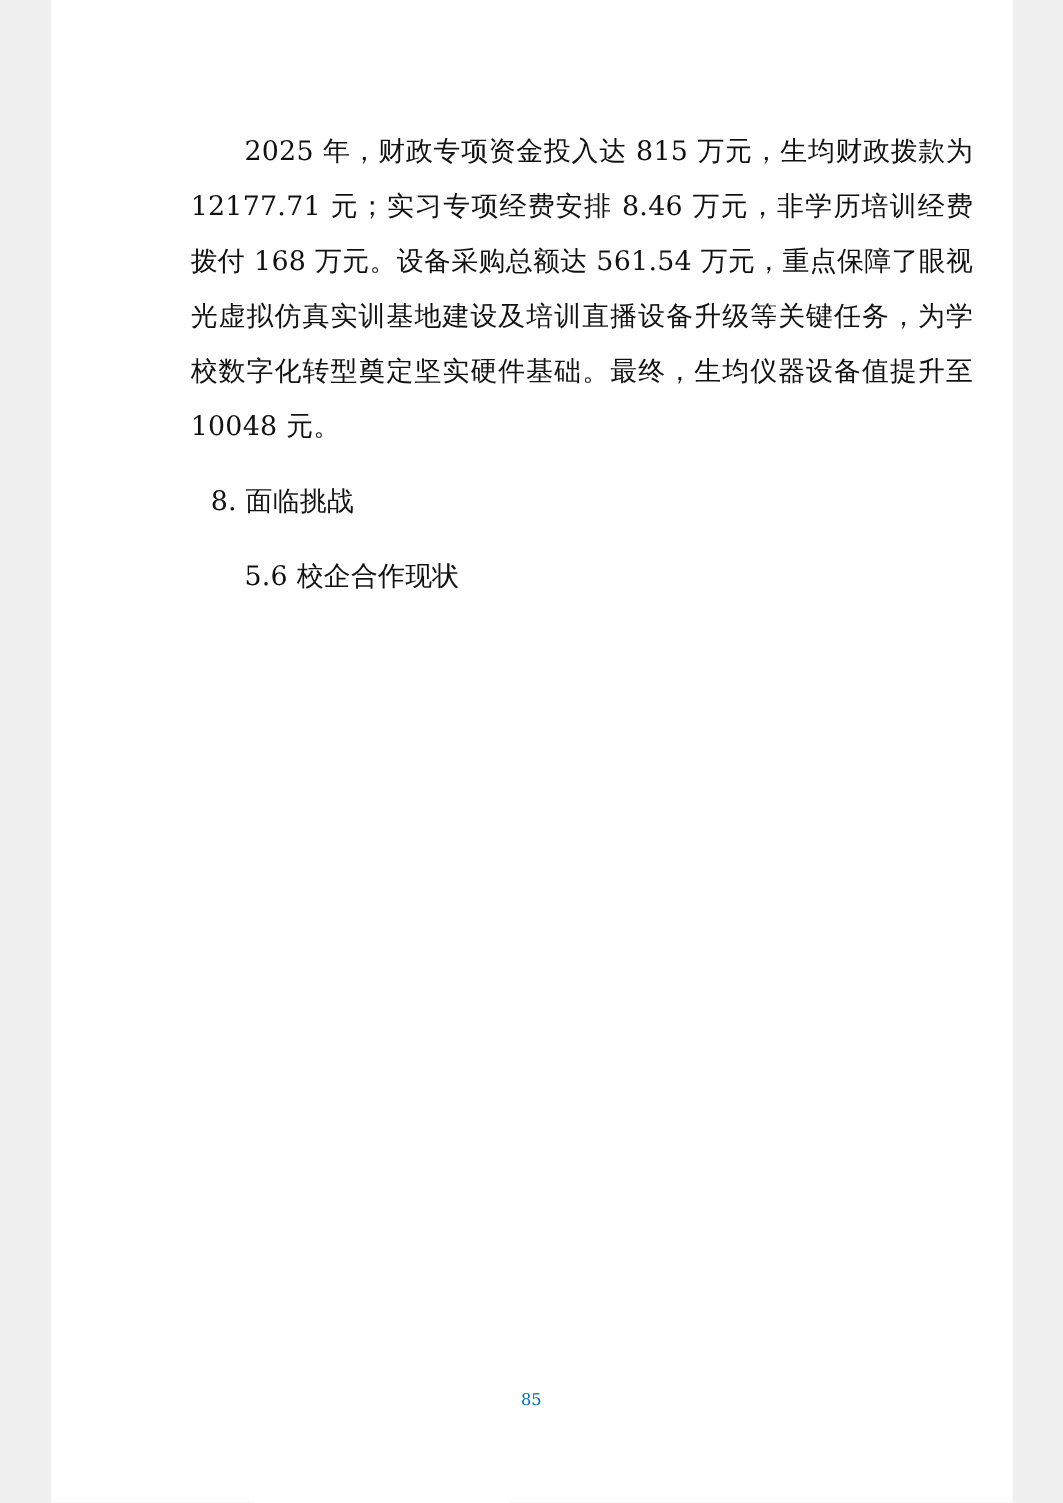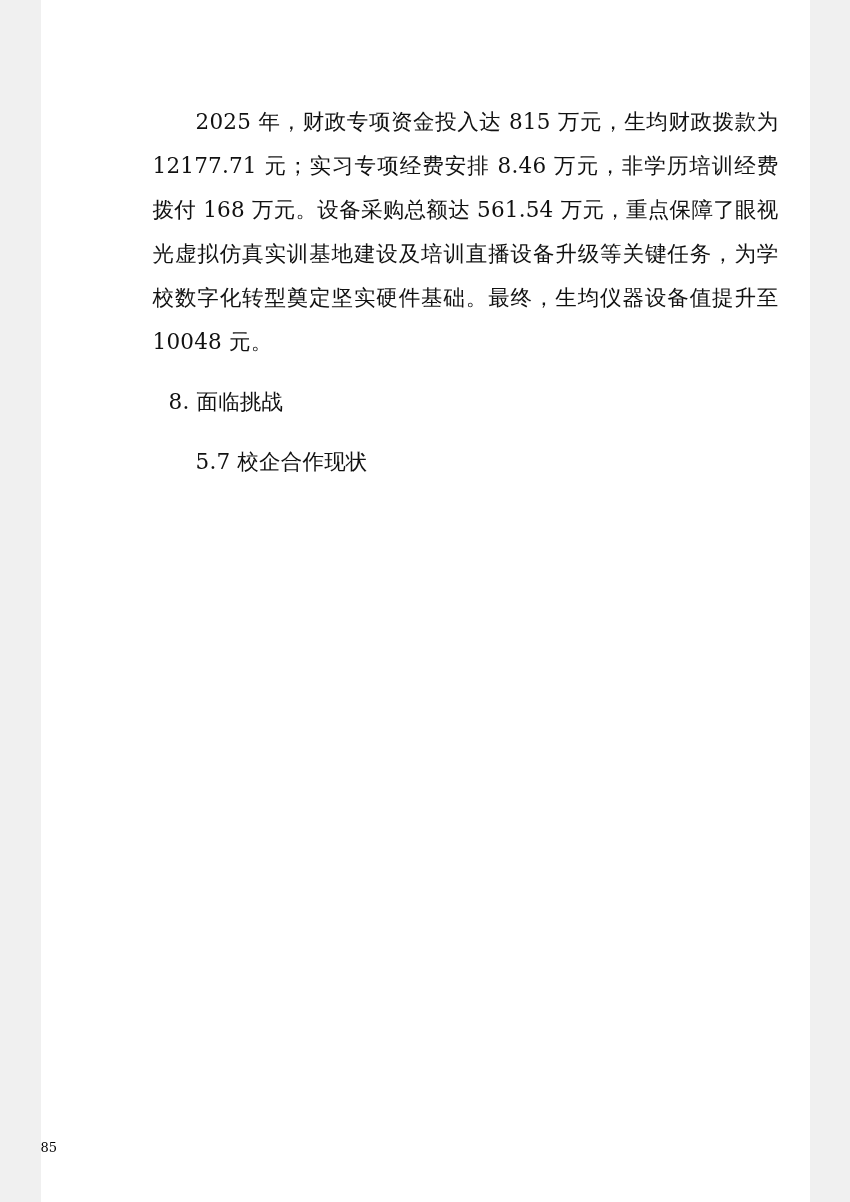--- a/index.html
+++ b/index.html
@@ -54,38 +54,38 @@
     font-size: 21.5px;
     line-height: 44px;
     font-weight: normal;
     text-indent: 2em;
     letter-spacing: 0.2px;
   }
   .page-number {
     position: absolute;
     left: 0;
     right: 0;
-    top: 1140px;
-    text-align: left;
+    top: 1113px;
+    text-align: center;
     font-size: 13px;
     font-family: "DejaVu Serif", "Liberation Serif", serif;
-    color: #000000;
+    color: #0369a1;
   }
 </style>
 </head>
 <body>
 
 <div class="page">
   <div class="content">
 
     <p class="body-para">2025 年，财政专项资金投入达 815 万元，生均财政拨款为 12177.71 元；实习专项经费安排 8.46 万元，非学历培训经费拨付 168 万元。设备采购总额达 561.54 万元，重点保障了眼视光虚拟仿真实训基地建设及培训直播设备升级等关键任务，为学校数字化转型奠定坚实硬件基础。最终，生均仪器设备值提升至 10048 元。</p>
 
 
 
     <h2 class="heading-2">8. 面临挑战</h2>
 
-    <h3 class="heading-3-sub">5.7 校企合作现状</h3>
+    <h3 class="heading-3-sub">5.6 校企合作现状</h3>
 
 
   </div>
 
   <div class="page-number">85</div>
 </div>
 
 </body></html>

